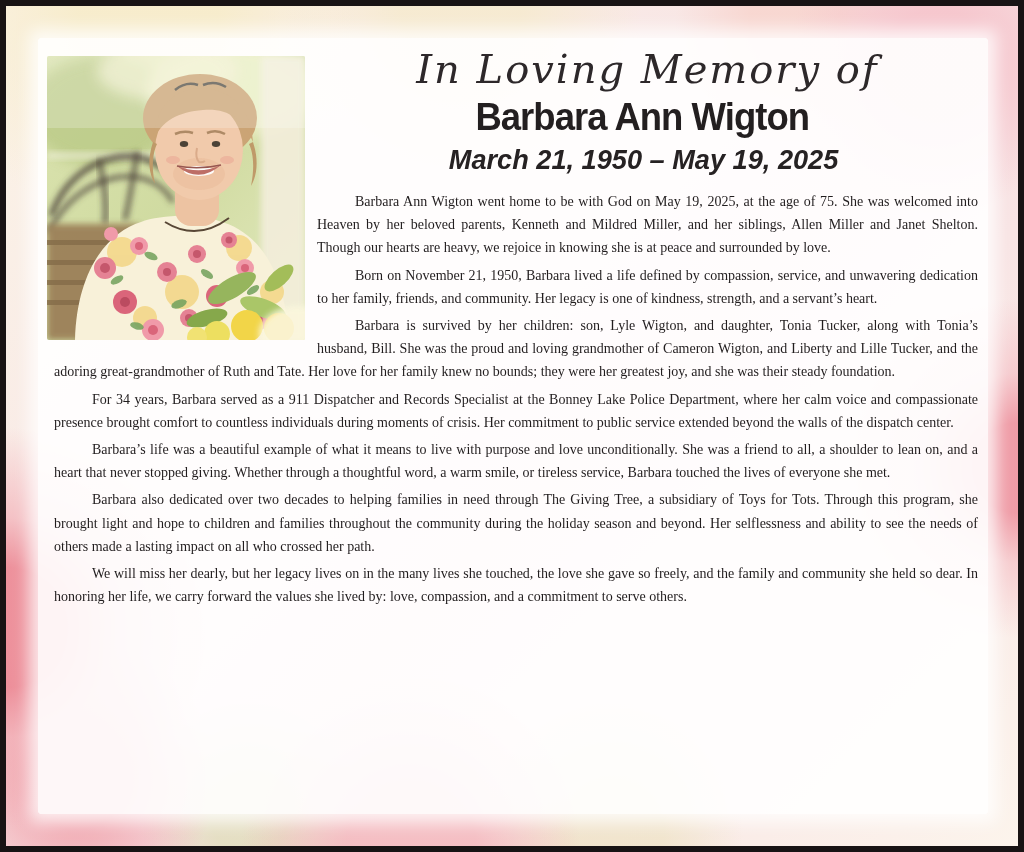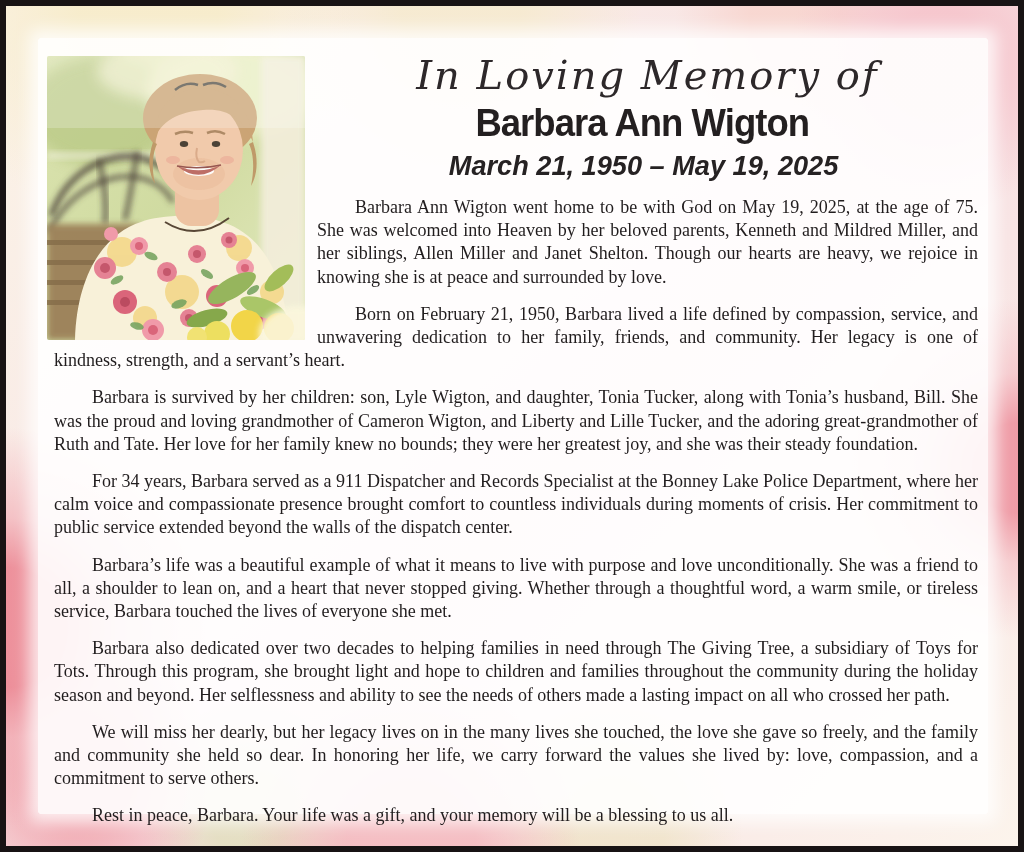--- a/index.html
+++ b/index.html
@@ -28,38 +28,38 @@
     padding:6px 10px 0 16px;
   }
   .photo {
     float:left; width:258px; height:284px;
     margin:12px 12px 6px -7px;
   }
   .photo svg { width:100%; height:100%; display:block; border-radius:2px; }
   .tribute {
     font-family:"DejaVu Serif", serif; font-style:italic; font-weight:400;
     font-size:40px; line-height:46px; letter-spacing:2px;
-    text-align:center; color:#2d282a; margin-top:8px;
+    text-align:center; color:#2d282a; margin-top:2px;
   }
   .name {
     font-family:"Liberation Sans", sans-serif; font-weight:700;
     font-size:38px; line-height:42px; letter-spacing:-1px;
     text-align:center; color:#231f20; margin-top:4px;
     transform:scaleX(0.96);
   }
   .dates {
     font-family:"Liberation Sans", sans-serif; font-style:italic; font-weight:700;
     font-size:28px; line-height:32px; text-align:center; color:#262223;
     margin:6px 0 14px; transform:scaleX(0.97);
   }
   .obit p {
     font-family:"Liberation Serif", serif;
-    font-size:18px; line-height:23.2px;
+    font-size:14px; line-height:23.2px;
     text-align:justify; text-indent:38px;
-    color:#211d1e; margin:14px 0 3px;
+    color:#211d1e; margin:4px 0 3px;
   }
 </style>
 </head>
 <body>
 
 <div class="frame">
   <div class="bg"></div>
 
   <div class="panel">
 
@@ -183,23 +183,22 @@
         <rect x="0" y="0" width="258" height="284" fill="#fffaf0" opacity="0.07"></rect>
       </svg>
     </div>
 
     <h1 class="tribute">In Loving Memory of</h1>
     <h2 class="name">Barbara Ann Wigton</h2>
     <h3 class="dates">March 21, 1950 – May 19, 2025</h3>
 
     <div class="obit">
       <p>Barbara Ann Wigton went home to be with God on May 19, 2025, at the age of 75. She was welcomed into Heaven by her beloved parents, Kenneth and Mildred Miller, and her siblings, Allen Miller and Janet Shelton. Though our hearts are heavy, we rejoice in knowing she is at peace and surrounded by love.</p>
-      <p>Born on February 21, 1950, Barbara lived a life defined by compassion, service, and unwavering dedication to her family, friends, and community. Her legacy is one of kindness, strength, and a servant’s heart.</p>
+      <p>Born on November 21, 1950, Barbara lived a life defined by compassion, service, and unwavering dedication to her family, friends, and community. Her legacy is one of kindness, strength, and a servant’s heart.</p>
       <p>Barbara is survived by her children: son, Lyle Wigton, and daughter, Tonia Tucker, along with Tonia’s husband, Bill. She was the proud and loving grandmother of Cameron Wigton, and Liberty and Lille Tucker, and the adoring great-grandmother of Ruth and Tate. Her love for her family knew no bounds; they were her greatest joy, and she was their steady foundation.</p>
       <p>For 34 years, Barbara served as a 911 Dispatcher and Records Specialist at the Bonney Lake Police Department, where her calm voice and compassionate presence brought comfort to countless individuals during moments of crisis. Her commitment to public service extended beyond the walls of the dispatch center.</p>
       <p>Barbara’s life was a beautiful example of what it means to live with purpose and love unconditionally. She was a friend to all, a shoulder to lean on, and a heart that never stopped giving. Whether through a thoughtful word, a warm smile, or tireless service, Barbara touched the lives of everyone she met.</p>
       <p>Barbara also dedicated over two decades to helping families in need through The Giving Tree, a subsidiary of Toys for Tots. Through this program, she brought light and hope to children and families throughout the community during the holiday season and beyond. Her selflessness and ability to see the needs of others made a lasting impact on all who crossed her path.</p>
       <p>We will miss her dearly, but her legacy lives on in the many lives she touched, the love she gave so freely, and the family and community she held so dear. In honoring her life, we carry forward the values she lived by: love, compassion, and a commitment to serve others.</p>
-      <p>Rest in peace, Barbara. Your life was a gift, and your memory will be a blessing to us all.</p>
     </div>
 
   </div>
 </div>
 
 </body></html>

